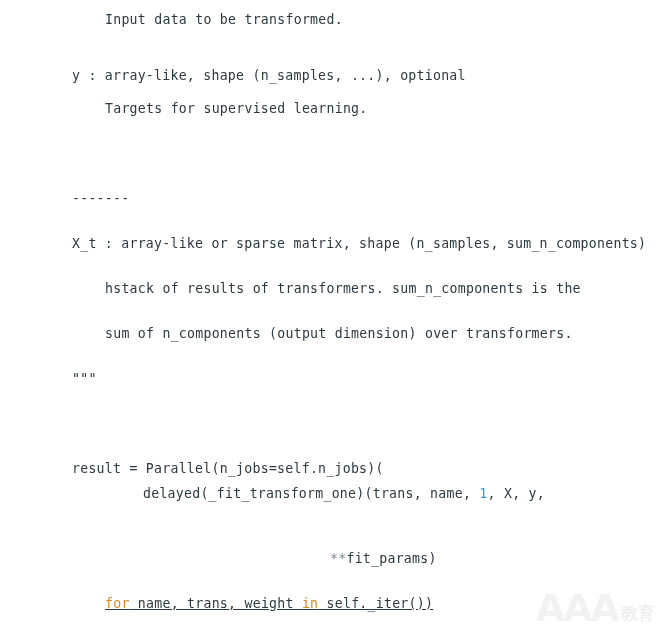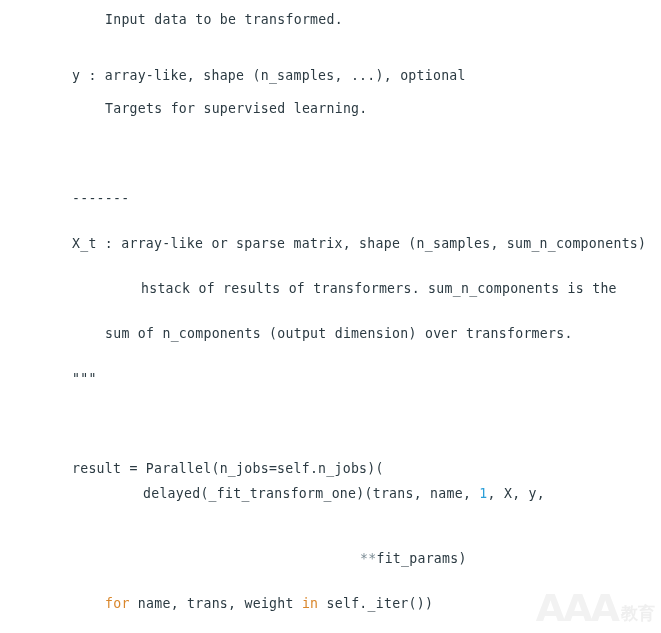--- a/index.html
+++ b/index.html
@@ -33,21 +33,21 @@
     font-size: 13.2px;
     letter-spacing: 0.02em;
     color: #2b3a42;
     white-space: pre;
     box-sizing: border-box;
   }
 
   
   .ind-0 { padding-left: 72px; }
   .ind-1 { padding-left: 105px; }
-  .ind-4 { padding-left: 330px; margin-left: 30px; }
+  .ind-4 { padding-left: 330px; }
 
   .tok-kw {
     color: #d9862b;
   }
   .tok-num {
     color: #2b9fd8;
   }
   .tok-op {
     color: #7a8b94;
   }
@@ -83,25 +83,25 @@
 </style>
 </head>
 <body>
 
 <div id="code-listing">
     <div class="code-line ind-1" style="top: 10px;"><span>Input data to be transformed.</span></div>
     <div class="code-line ind-0" style="top: 54px; margin-top: 12px;"><span>y : array-like, shape (n_samples, ...), optional</span></div>
     <div class="code-line ind-1" style="top: 99px;"><span>Targets for supervised learning.</span></div>
     <div class="code-line ind-0" style="top: 189px;"><span>-------</span></div>
     <div class="code-line ind-0" style="top: 234px;"><span>X_t : array-like or sparse matrix, shape (n_samples, sum_n_components)</span></div>
-    <div class="code-line ind-1" style="top: 279px; margin-left: 36px;"><span>hstack of results of transformers. sum_n_components is the</span></div>
+    <div class="code-line ind-1" style="top: 279px;"><span>hstack of results of transformers. sum_n_components is the</span></div>
     <div class="code-line ind-1" style="top: 324px;"><span>sum of n_components (output dimension) over transformers.</span></div>
     <div class="code-line ind-0" style="top: 369px;"><span>"""</span></div>
     <div class="code-line ind-0" style="top: 459px;"><span>result = Parallel(n_jobs=self.n_jobs)(</span></div>
     <div class="code-line ind-1" style="top: 484px; text-align: center;"><span>delayed(_fit_transform_one)(trans, name, </span><span class="tok-num">1</span><span>, X, y,</span></div>
     <div class="code-line ind-4" style="top: 549px;"><span class="tok-op">**</span><span>fit_params)</span></div>
-    <div class="code-line ind-1" style="top: 594px;"><span class="tok-kw">for</span><span> name, trans, weight </span><span class="tok-kw">in</span><span> self._iter())</span></div>
+    <div class="code-line ind-1" style="top: 594px; text-decoration: underline;"><span class="tok-kw">for</span><span> name, trans, weight </span><span class="tok-kw">in</span><span> self._iter())</span></div>
   </div>
 
 <div id="watermark">
   <span class="wm-aaa">AAA</span>
   <span class="wm-cn">教育</span>
 </div>
 
 </body></html>

